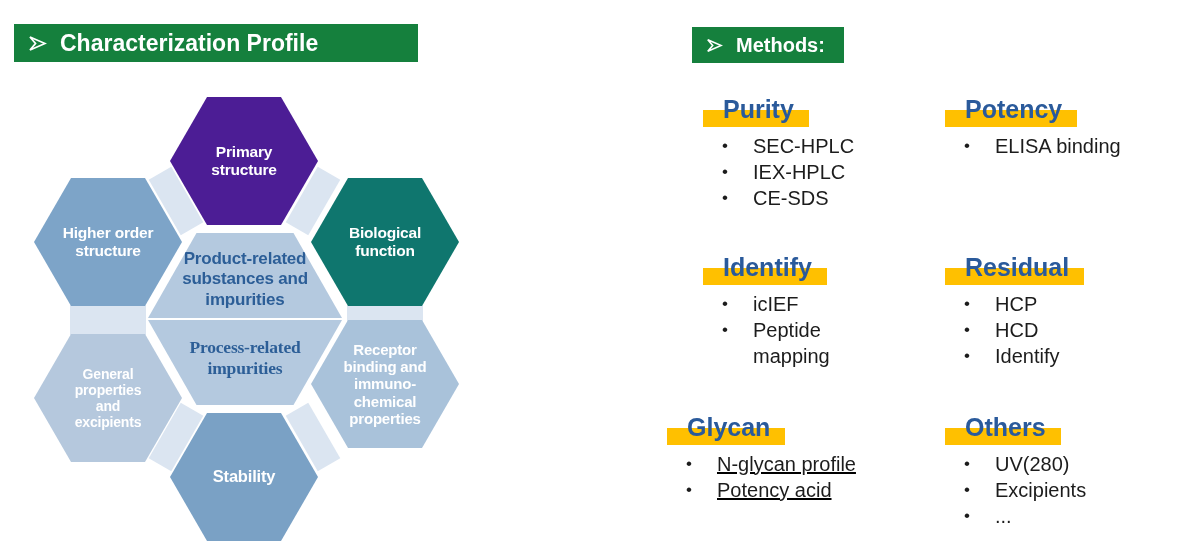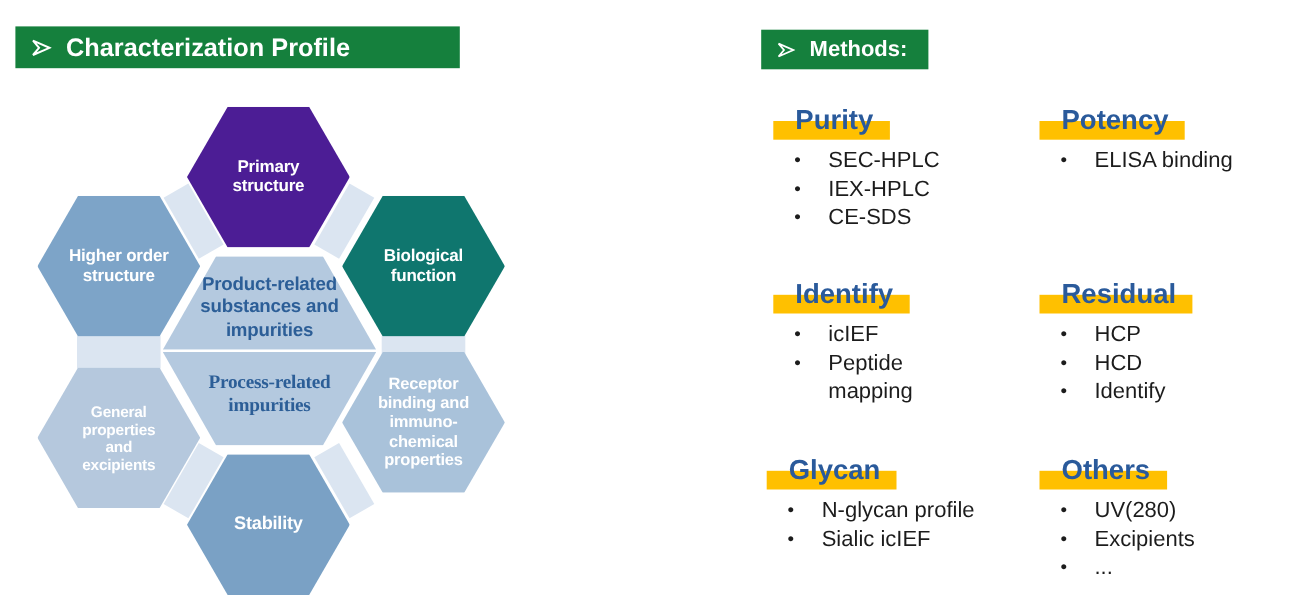--- a/index.html
+++ b/index.html
@@ -38,21 +38,21 @@
   #conn-pb{left:281px;top:188px;width:64px;height:26px;transform:rotate(-60deg);}
   #conn-hg{left:70px; top:305px;width:76px;height:30px;}
   #conn-br{left:347px;top:305px;width:76px;height:30px;}
   #conn-gs{left:144px;top:424px;width:64px;height:26px;transform:rotate(-60deg);}
   #conn-rs{left:281px;top:424px;width:64px;height:26px;transform:rotate(60deg);}
 
   
   .m-section{position:absolute;width:220px;}
   #sec-0{left:706px;top:96px;}  #sec-1{left:948px;top:96px;}
   #sec-2{left:706px;top:254px;} #sec-3{left:948px;top:254px;}
-  #sec-4{left:700px;top:414px;} #sec-5{left:948px;top:414px;}
+  #sec-4{left:670px;top:414px;text-decoration:underline;} #sec-5{left:948px;top:414px;}
   .m-heading{position:relative;display:inline-block;font-size:25px;font-weight:bold;
              color:#2a5a9b;line-height:1.1;}
   .m-heading::before{content:"";position:absolute;left:-3px;bottom:-3px;height:17px;
              width:calc(100% + 18px);background:#ffc000;z-index:0;}
   .m-heading span{position:relative;z-index:1;margin-left:17px;}
   .m-list{list-style:none;margin:9px 0 0 14px;padding:0;}
   .m-list li{position:relative;padding-left:33px;font-size:20px;line-height:26px;
              color:#1c1c1c;white-space:pre-line;}
   .m-list li::before{content:"\2022";position:absolute;left:2px;top:0;font-size:17px;color:#1c1c1c;}
 </style>
@@ -138,21 +138,21 @@
     <ul class="m-list">
         <li>HCP</li>
         <li>HCD</li>
         <li>Identify</li>
       </ul>
   </div>
   <div class="m-section" id="sec-4">
     <div class="m-heading"><span>Glycan</span></div>
     <ul class="m-list">
         <li>N-glycan profile</li>
-        <li>Sialic icIEF</li>
+        <li>Potency acid</li>
       </ul>
   </div>
   <div class="m-section" id="sec-5">
     <div class="m-heading"><span>Others</span></div>
     <ul class="m-list">
         <li>UV(280)</li>
         <li>Excipients</li>
         <li>...</li>
       </ul>
   </div>

